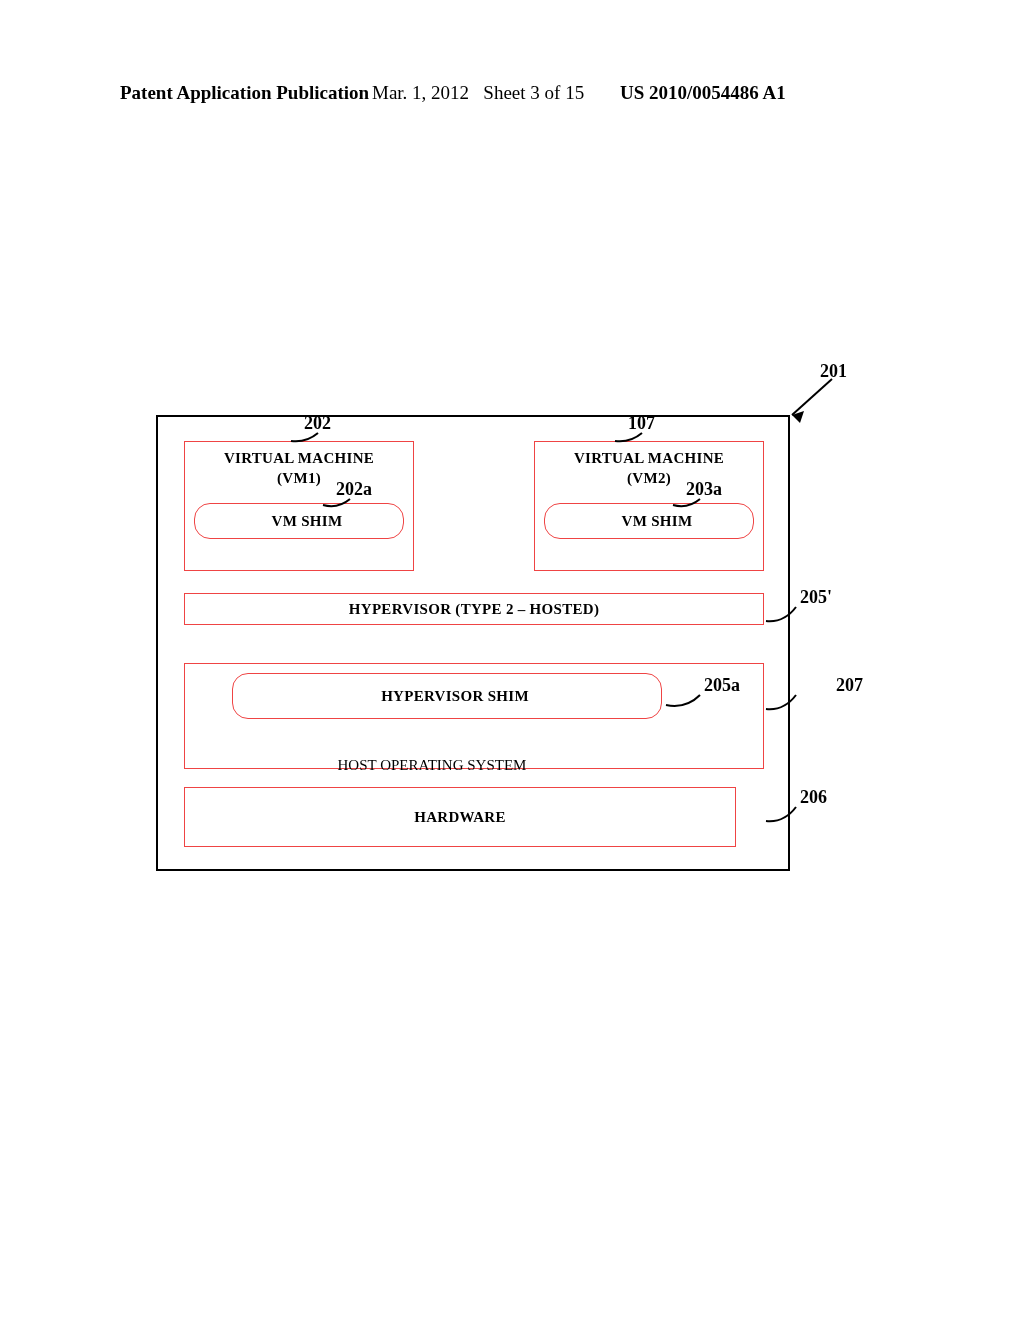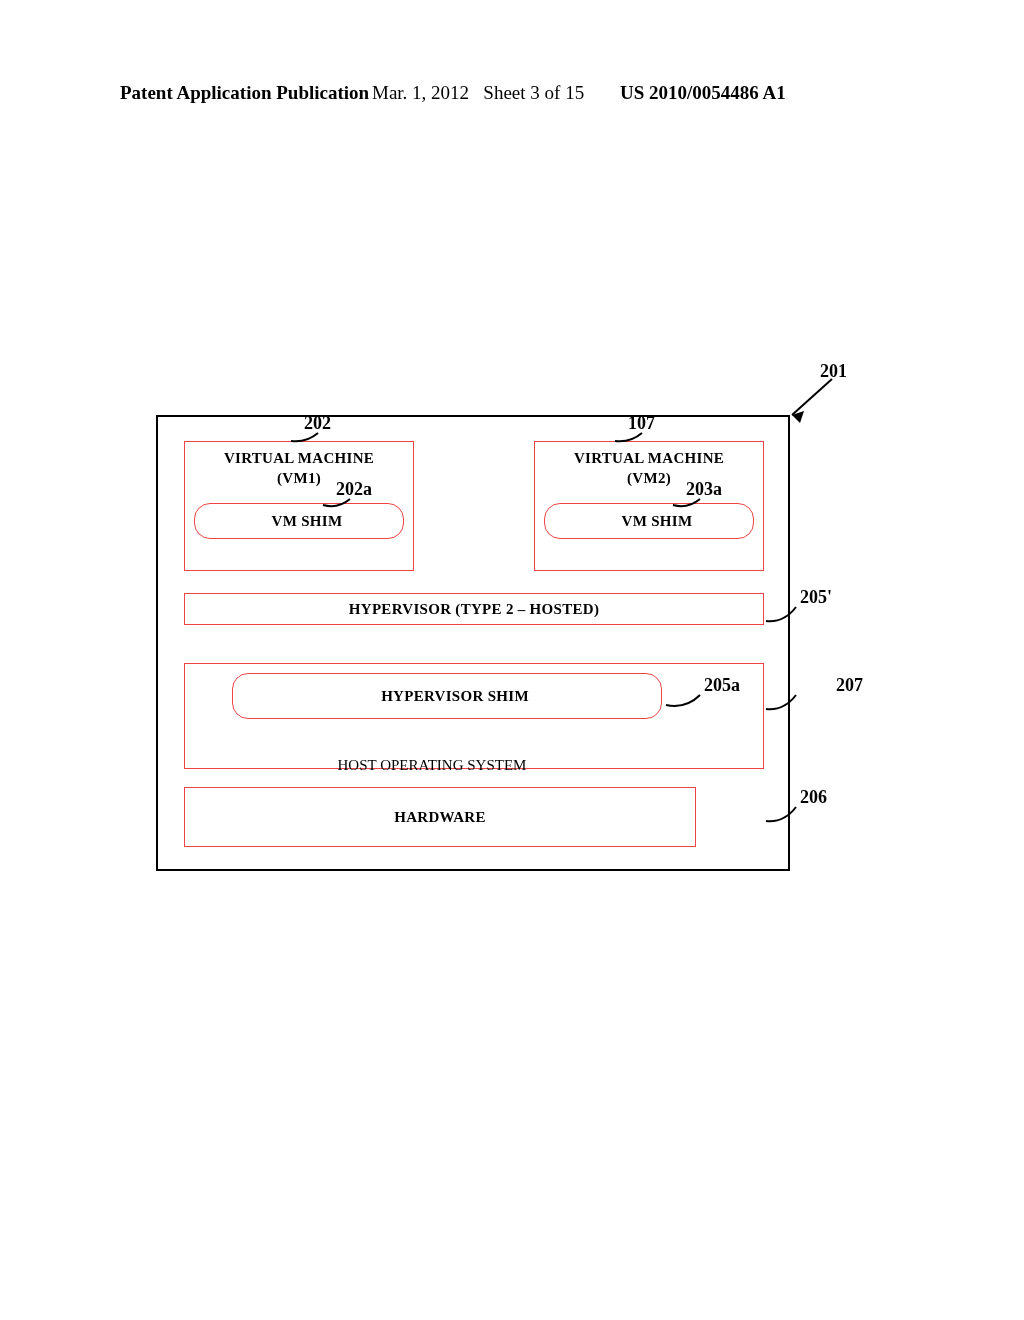--- a/index.html
+++ b/index.html
@@ -27,21 +27,21 @@
   .vmshim { top: 88px; width: 210px; height: 36px; font-size:15px; }
   .vmshim1 { left: 38px; }
   .vmshim2 { left: 388px; }
 
   .hyp   { left: 28px; top: 178px; width: 580px; height: 32px; font-size:15px; }
 
   .hostos{ left: 28px; top: 248px; width: 580px; height: 106px; }
   .hostos-label{ position:absolute; top: 310px; left:28px; width:496px; text-align:center; font-size:15px;margin-top:32px; }
   .hypshim{ left: 76px; top: 258px; width: 430px; height: 46px; font-size:15px; }
 
-  .hw    { left: 28px; top: 372px; width: 512px; height: 60px; font-size:15px; }
+  .hw    { left: 28px; top: 372px; width: 552px; height: 60px; font-size:15px; }
 
   
   .ref { position: absolute; font-size: 18px; font-weight: bold; white-space: nowrap; }
   .ref201 { left: 664px; top: -54px; }
   .ref202 { left: 148px; top: -2px; }
   .ref203 { left: 472px; top: -2px; }
   .ref202a{ left: 180px; top: 64px; }
   .ref203a{ left: 530px; top: 64px; }
   .ref205p{ left: 644px; top: 172px; }
   .ref205a{ left: 548px; top: 260px; }

